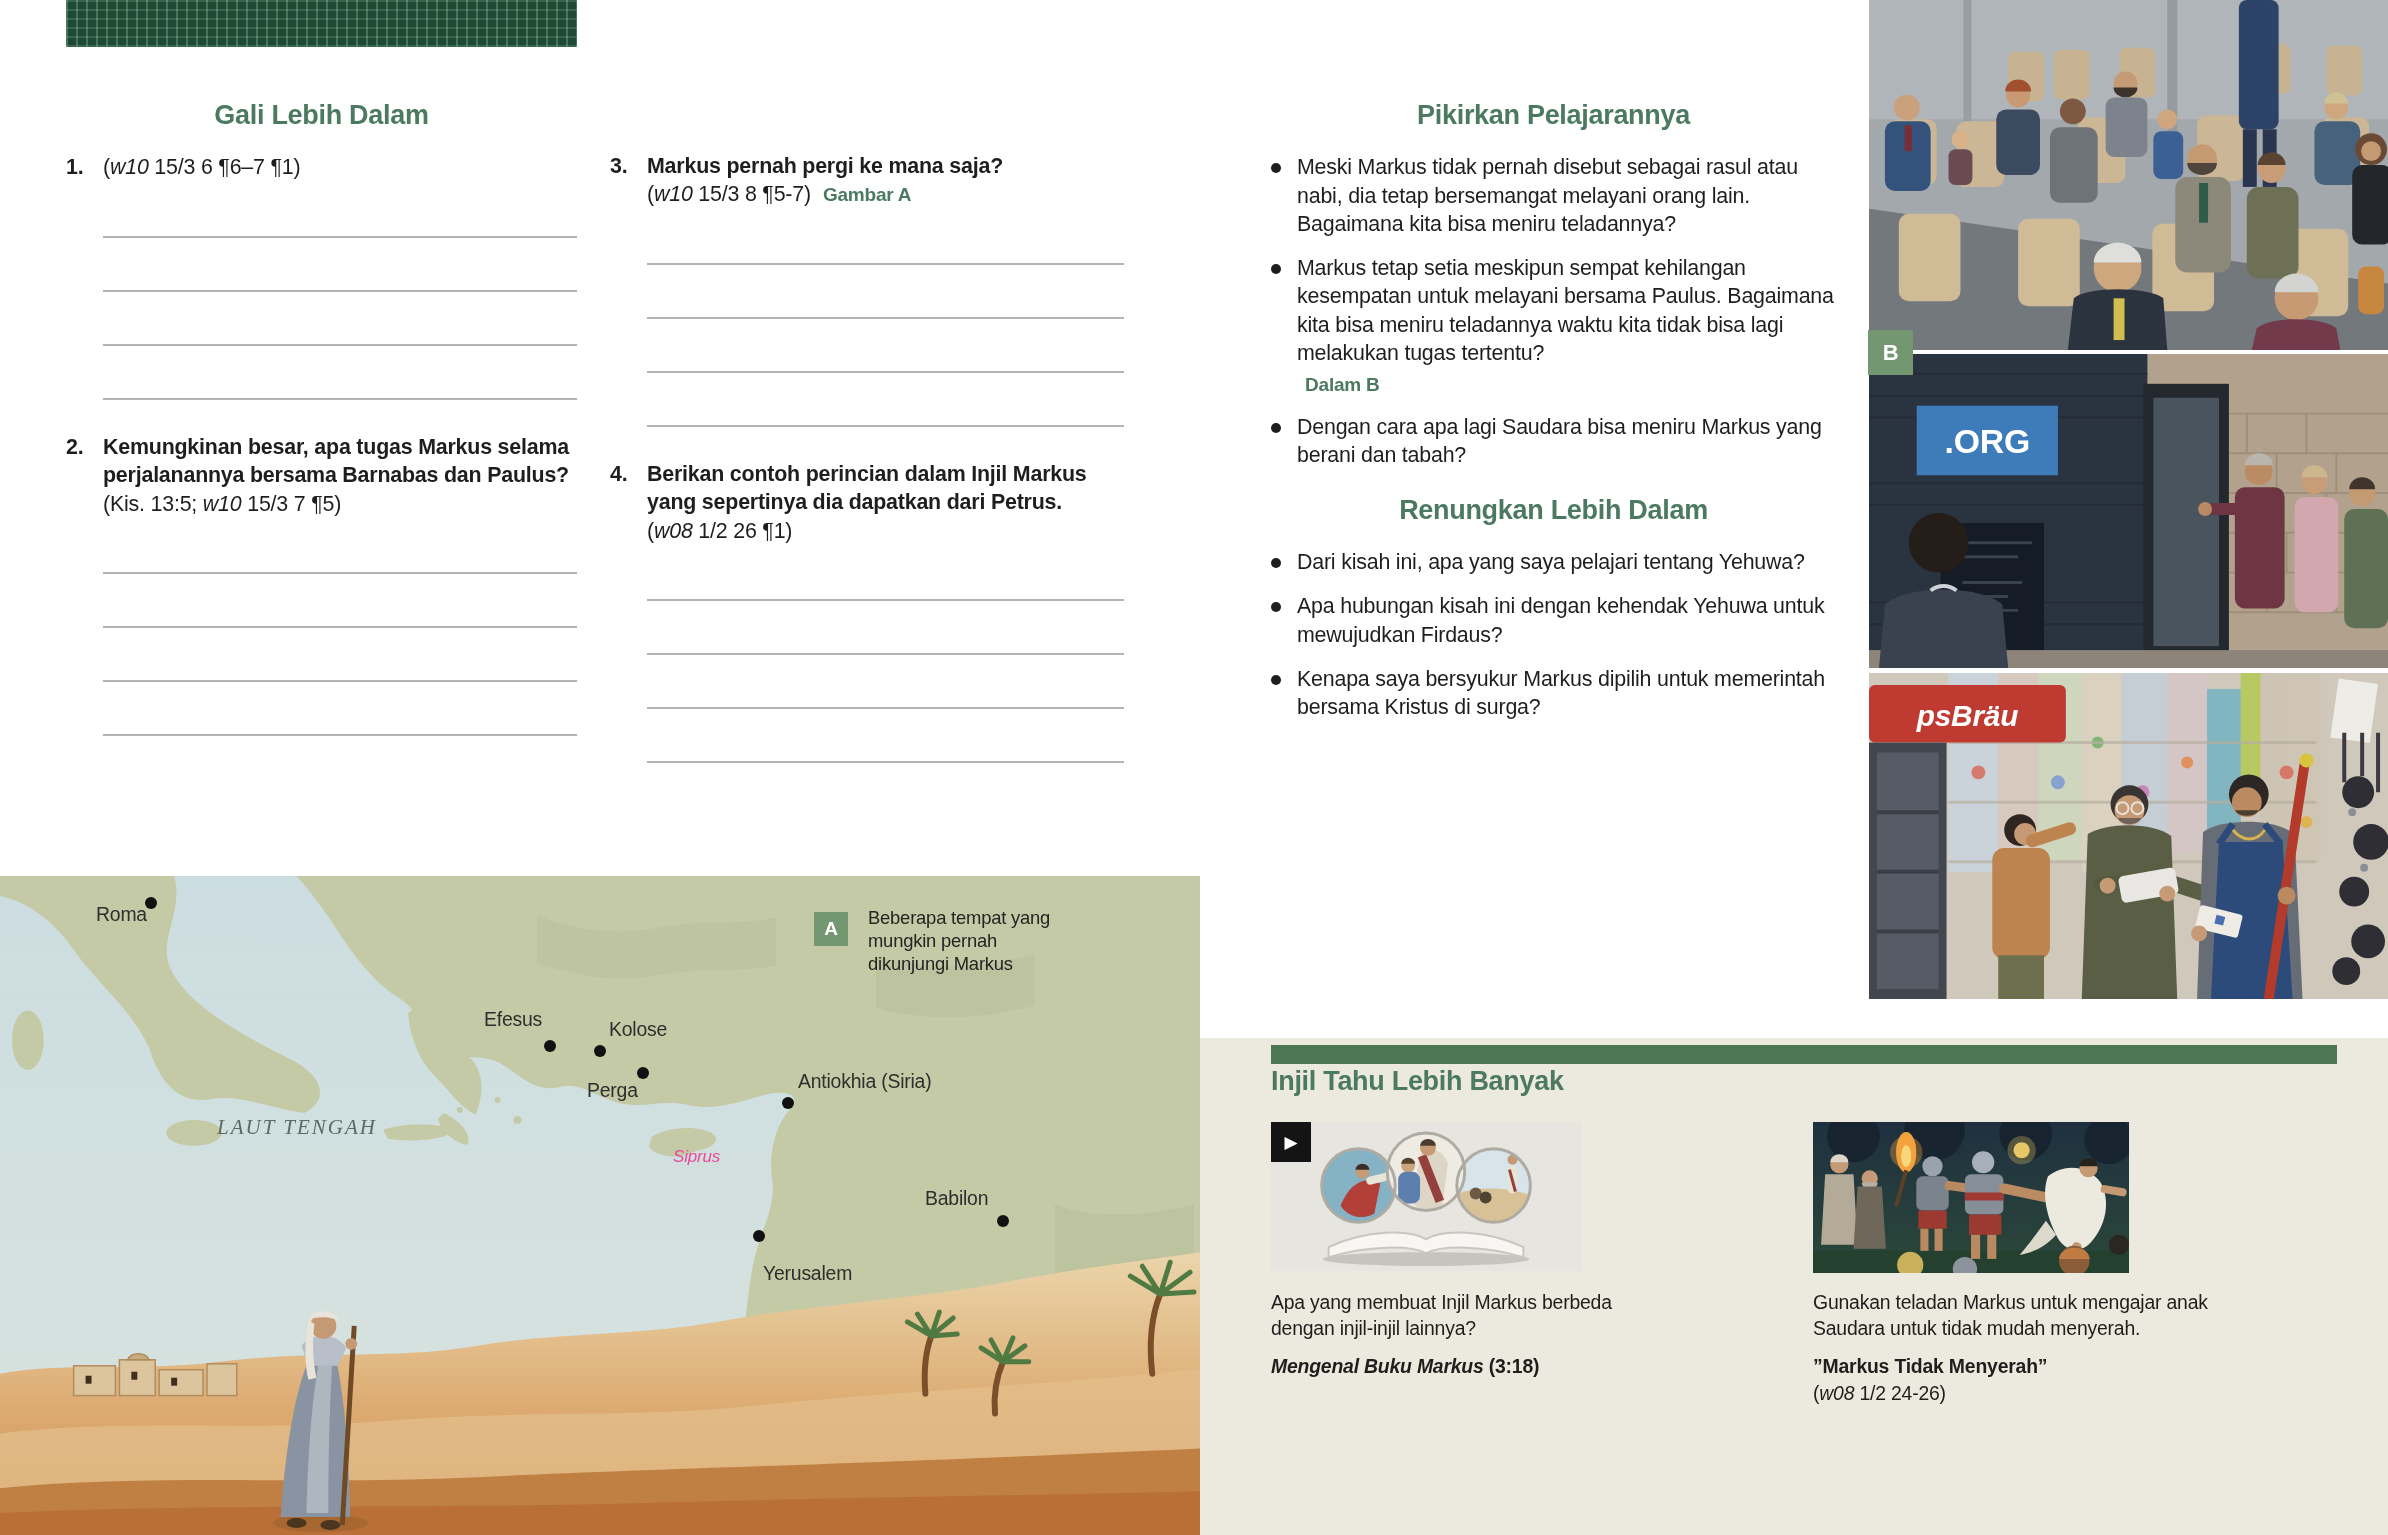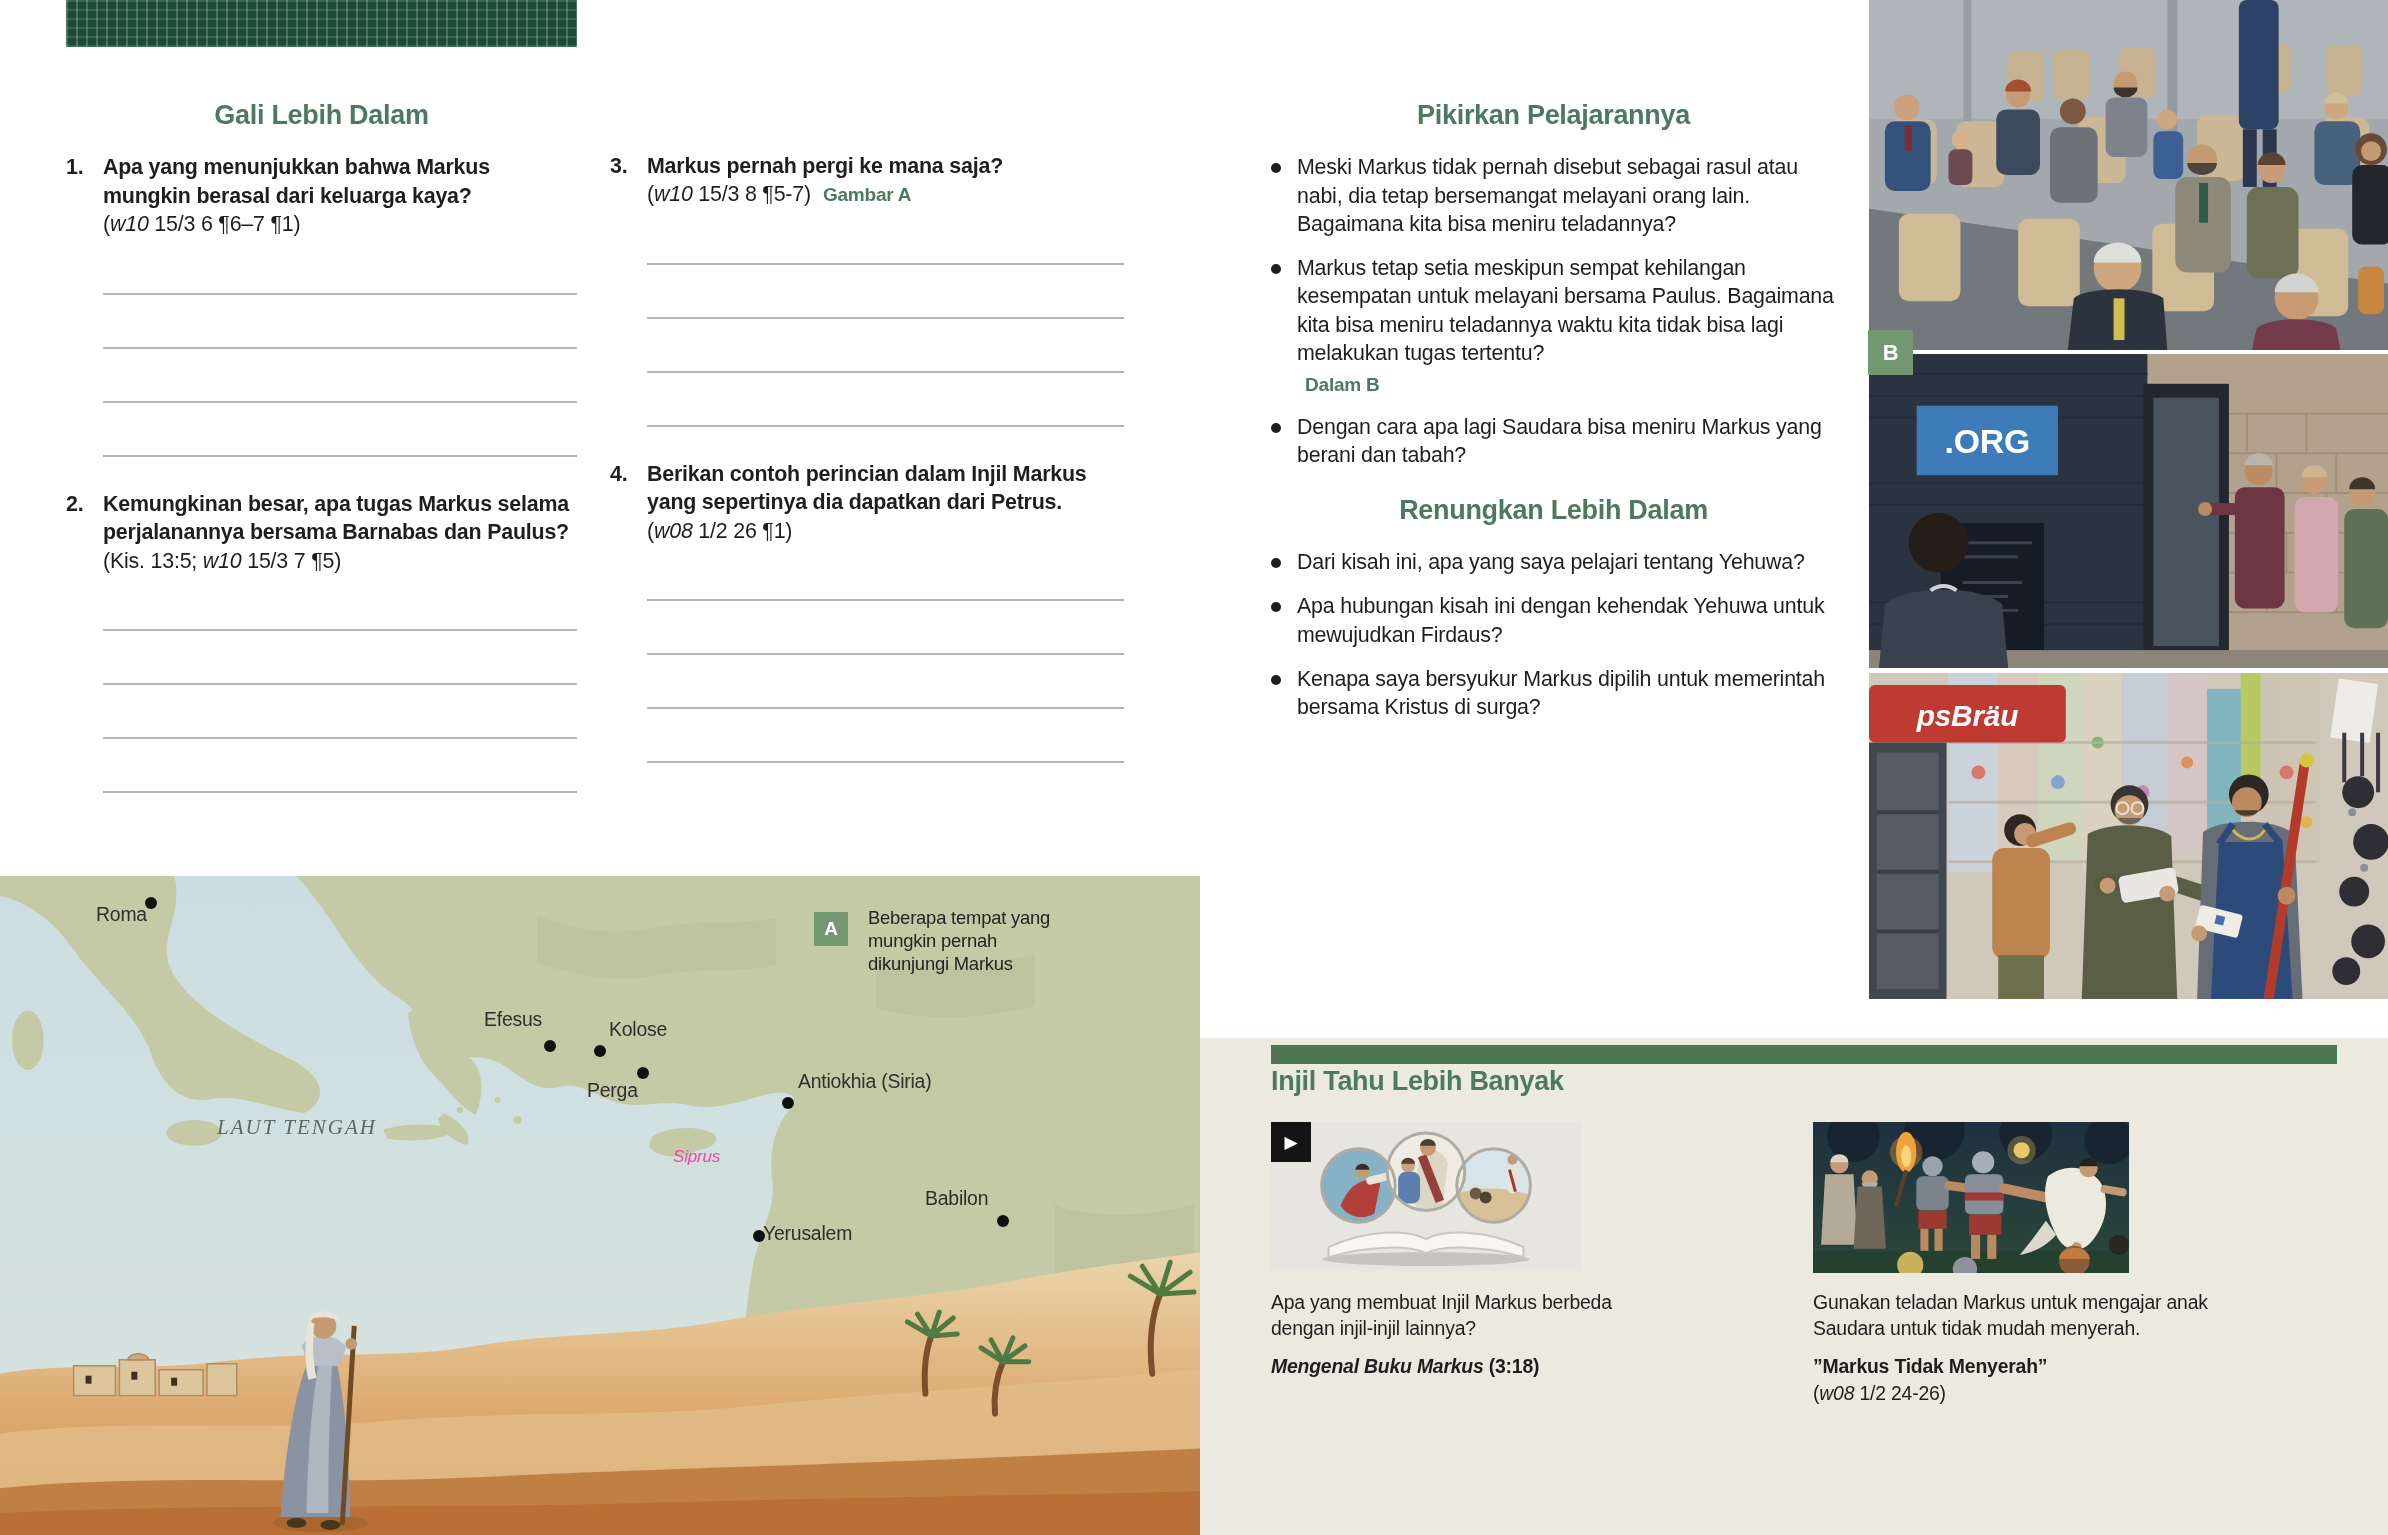--- a/index.html
+++ b/index.html
@@ -79,21 +79,20 @@
 
   <div class="banner"></div>
 
   <section class="col col1">
     <h2 class="green-h">Gali Lebih Dalam</h2>
 
     <div class="qblock">
       <div class="qrow">
         <span class="qnum">1.</span>
         <div class="qbody">
-          <span class="qtext">Apa yang menunjukkan bahwa Markus mungkin berasal dari keluarga kaya?</span>
           <span class="qref block"><span>(</span><span class="it">w10</span><span> 15/3 6 ¶6–7 ¶1)</span></span>
         </div>
       </div>
       <div class="lines">
         <div class="wline"></div>
         <div class="wline"></div>
         <div class="wline"></div>
         <div class="wline"></div>
       </div>
     </div>
@@ -459,21 +458,21 @@
     <div class="mdot" style="left:637px;top:191px;"></div>
     <div class="mlabel" style="left:587px;top:203px;">Perga</div>
 
     <div class="mlabel" style="left:798px;top:194px;">Antiokhia (Siria)</div>
     <div class="mdot" style="left:782px;top:221px;"></div>
 
     <div class="mlabel" style="left:925px;top:311px;">Babilon</div>
     <div class="mdot" style="left:997px;top:339px;"></div>
 
     <div class="mdot" style="left:753px;top:354px;"></div>
-    <div class="mlabel" style="left:763px;top:346px;">Yerusalem</div>
+    <div class="mlabel" style="left:763px;top:386px;">Yerusalem</div>
 
     <div class="sealabel" style="left:217px;top:239px;">LAUT TENGAH</div>
     <div class="islabel" style="left:673px;top:271px;">Siprus</div>
 
     <div class="badge legendA">
         <span>A</span>
       </div>
     <div class="legend-text">Beberapa tempat yang mungkin pernah dikunjungi Markus</div>
   </div>
 

